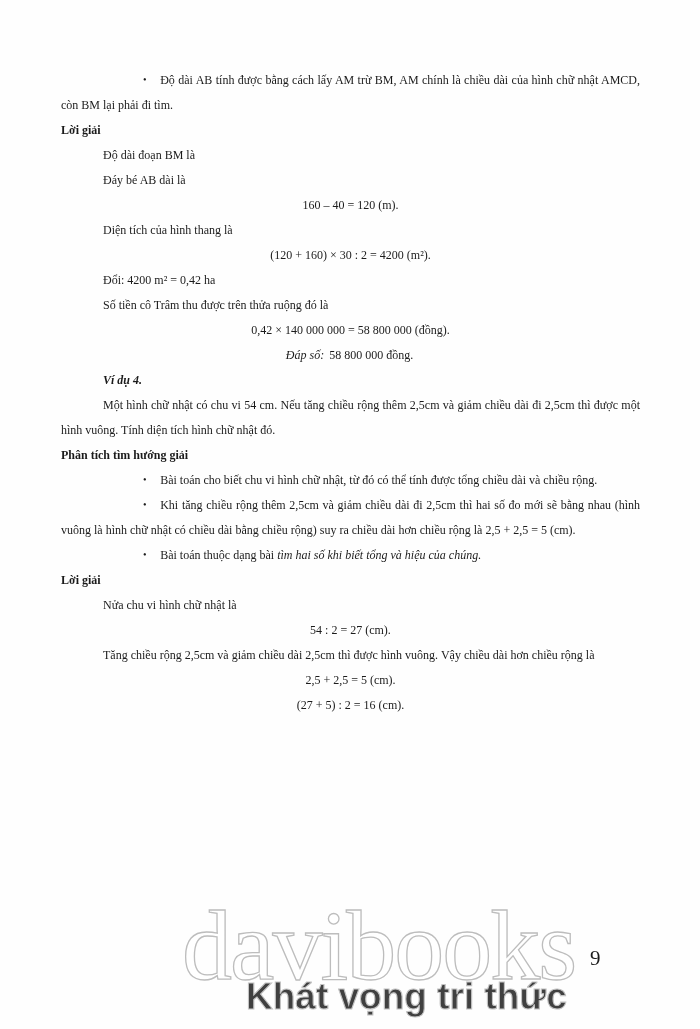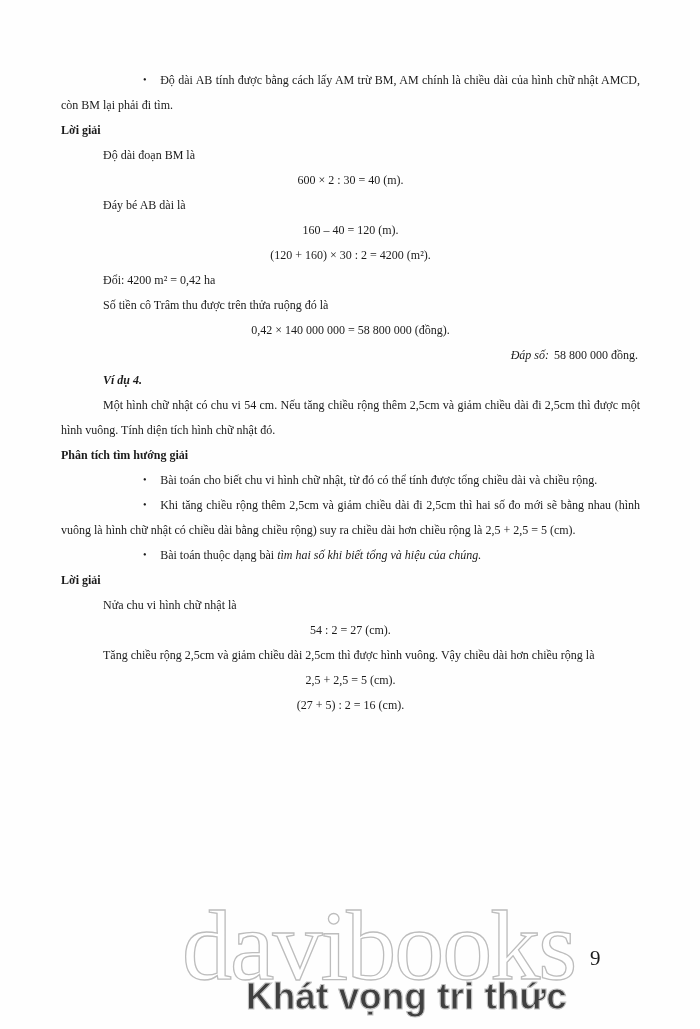--- a/index.html
+++ b/index.html
@@ -39,21 +39,21 @@
   }
   .label-line {
     text-align: left;
     text-indent: 42px;
   }
   .eq {
     text-align: center;
     text-indent: 0;
   }
   .answer-line {
-    text-align: right;
+    text-align: center;
     text-indent: 0;
     padding-right: 2px;
   }
   .italic { font-style: italic; }
   .bold-italic { font-weight: bold; font-style: italic; }
   .answer-value { margin-left: 5px; }
   .watermark-brand {
     position: absolute;
     left: 146px;
     top: 888px;
@@ -94,25 +94,25 @@
 <div class="page">
 
   <div class="content">
 
     <p class="para"><span class="bullet">•</span><span>Độ dài AB tính được bằng cách lấy AM trừ BM, AM chính là chiều dài của hình chữ nhật AMCD, còn BM lại phải đi tìm.</span></p>
 
 
     <p class="heading-center">Lời giải</p>
 
     <p class="label-line">Độ dài đoạn BM là</p>
-    <p class="eq">600 × 2 : 30 = 40 (m).</p>
 
     <p class="label-line">Đáy bé AB dài là</p>
     <p class="eq">160 – 40 = 120 (m).</p>
 
+    <p class="label-line">Diện tích của hình thang là</p>
     <p class="eq">(120 + 160) × 30 : 2 = 4200 (m²).</p>
 
     <p class="label-line">Đổi: 4200 m² = 0,42 ha</p>
 
     <p class="label-line">Số tiền cô Trâm thu được trên thửa ruộng đó là</p>
     <p class="eq">0,42 × 140 000 000 = 58 800 000 (đồng).</p>
 
     <p class="answer-line"><span class="italic">Đáp số:</span><span class="answer-value">58 800 000 đồng.</span></p>
 
     <p class="label-line bold-italic">Ví dụ 4.</p>

